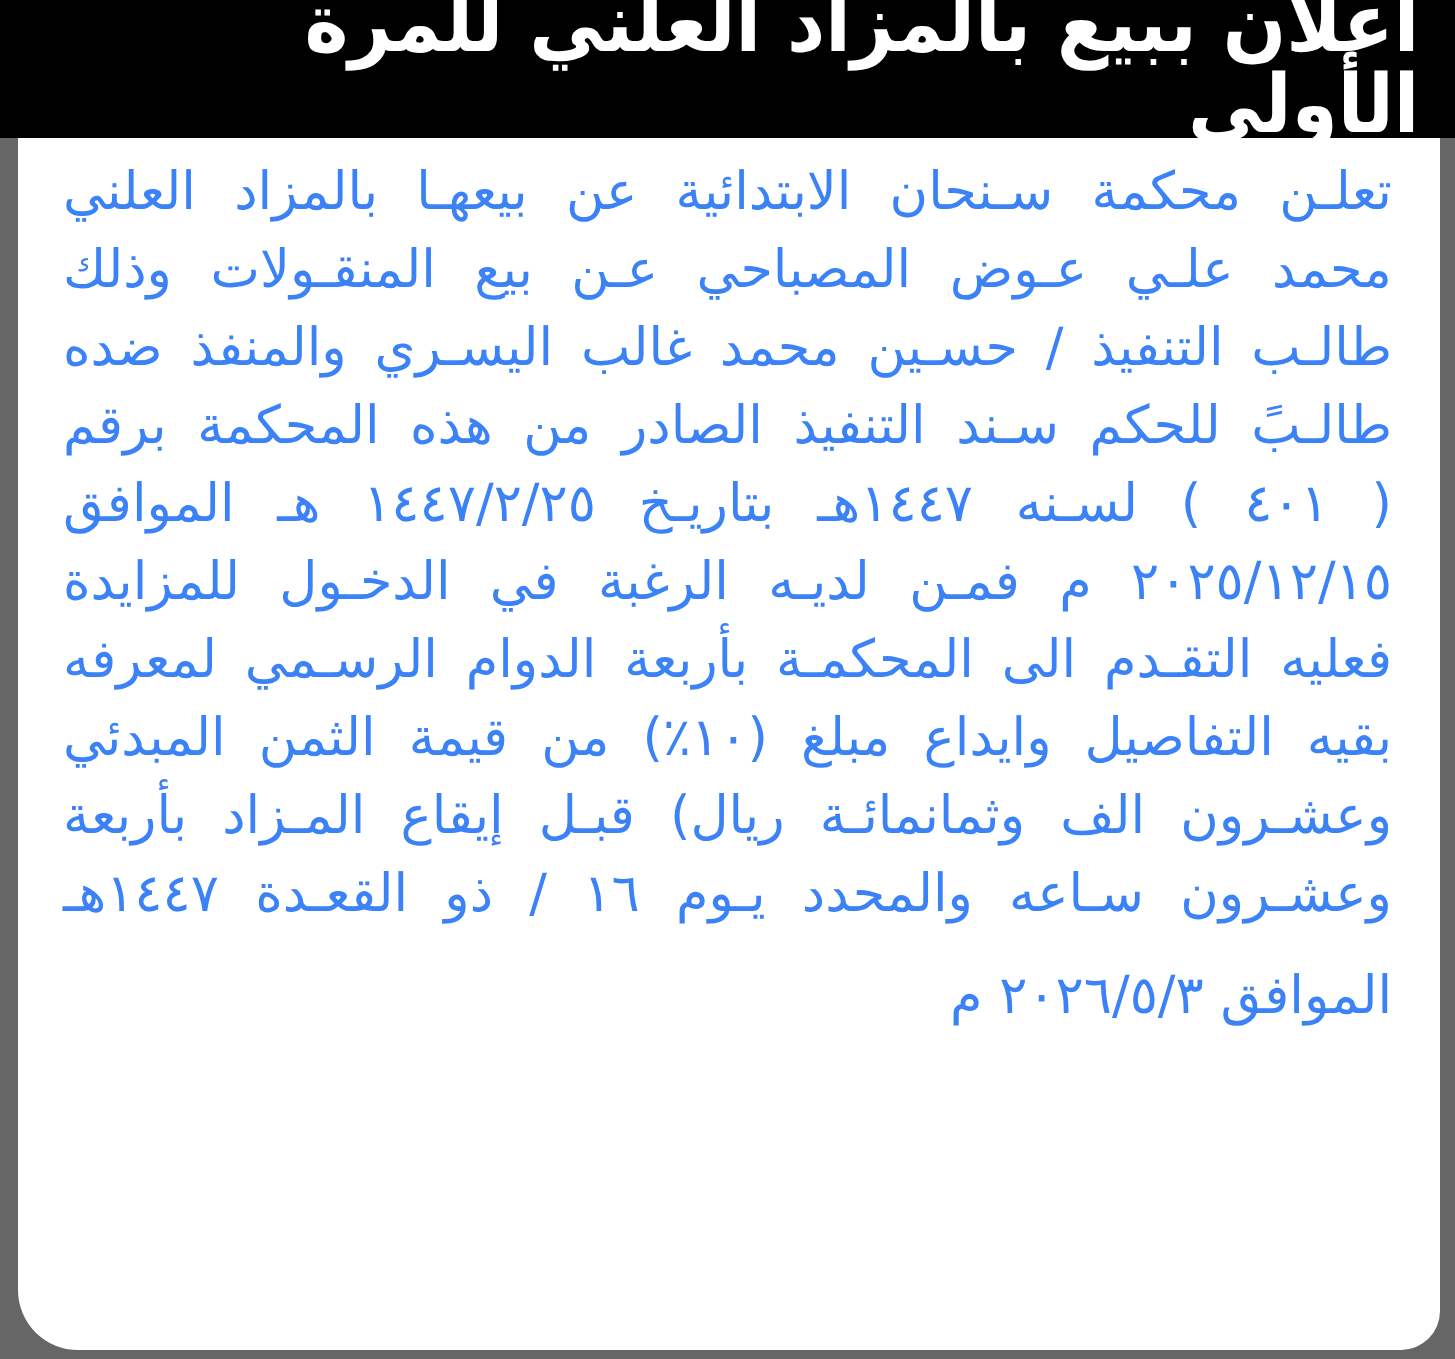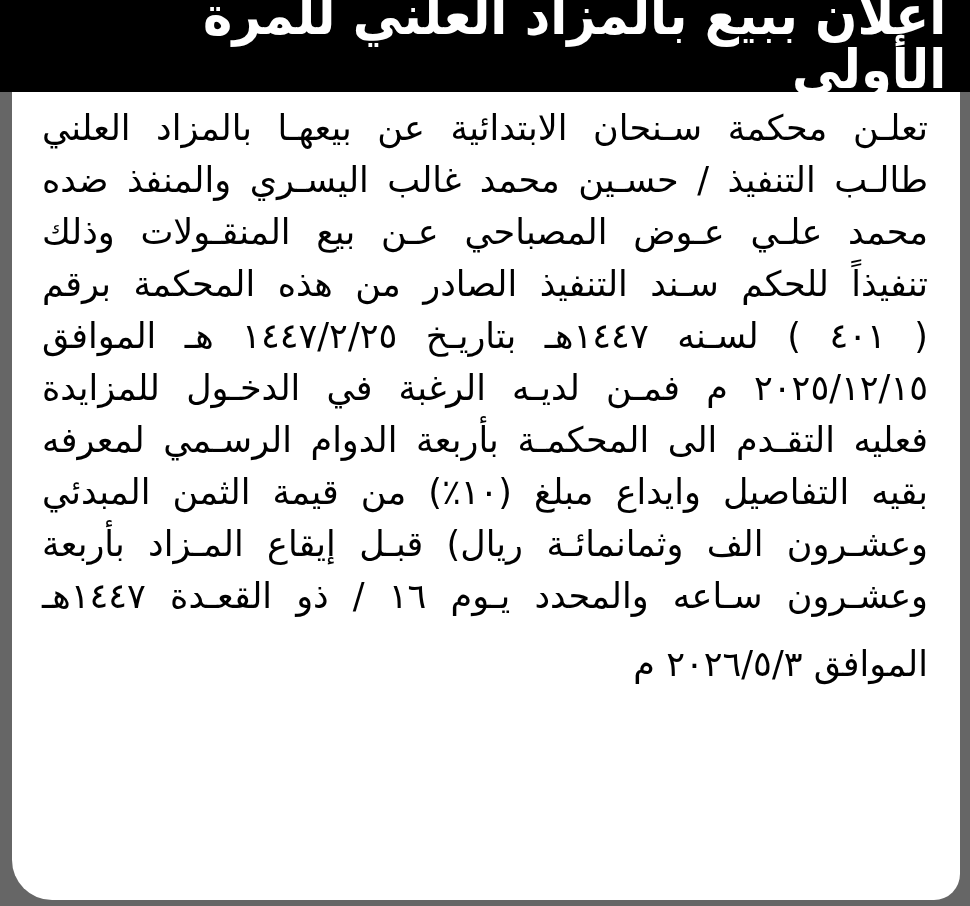--- a/index.html
+++ b/index.html
@@ -46,21 +46,21 @@
       left: 12px; top: 92px;
       width: 948px; height: 808px;
       background: #ffffff;
       border-bottom-left-radius: 40px;
       border-bottom-right-radius: 26px;
     }
     .ad-body {
       position: absolute;
       left: 30px; right: 32px; top: 10px;
       direction: rtl;
-      color: #000000;
+      color: #3b82f6;
     }
     .ad-line {
       display: block;
       height: 52px;
       line-height: 52px;
       font-size: 35px;
       font-family: "DejaVu Sans", sans-serif;
       white-space: nowrap;
       text-align: justify;
       text-align-last: justify;
@@ -75,23 +75,23 @@
 <body>
 
 <div class="ad-frame">
   <div class="ad-header">
     <div class="ad-title">اعلان ببيع بالمزاد العلني للمرة الأولى</div>
   </div>
 
   <div class="ad-panel">
     <div class="ad-body">
       <span class="ad-line">تعلـن محكمة سـنحان الابتدائية عن بيعهـا بالمزاد العلني</span>
+      <span class="ad-line">محمد علـي عـوض المصباحي عـن بيع المنقـولات وذلك</span>
       <span class="ad-line">طالـب التنفيذ / حسـين محمد غالب اليسـري والمنفذ ضده</span>
-      <span class="ad-line">محمد علـي عـوض المصباحي عـن بيع المنقـولات وذلك</span>
-      <span class="ad-line">تنفيذاً للحكم سـند التنفيذ الصادر من هذه المحكمة برقم</span>
+      <span class="ad-line">طالـبً للحكم سـند التنفيذ الصادر من هذه المحكمة برقم</span>
       <span class="ad-line">( ٤٠١ ) لسـنه ١٤٤٧هـ بتاريـخ ١٤٤٧/٢/٢٥ هـ الموافق</span>
       <span class="ad-line">٢٠٢٥/١٢/١٥ م فمـن لديـه الرغبة في الدخـول للمزايدة</span>
       <span class="ad-line">فعليه التقـدم الى المحكمـة بأربعة الدوام الرسـمي لمعرفه</span>
       <span class="ad-line">بقيه التفاصيل وايداع مبلغ (١٠٪) من قيمة الثمن المبدئي</span>
       <span class="ad-line">وعشـرون الف وثمانمائـة ريال) قبـل إيقاع المـزاد بأربعة</span>
       <span class="ad-line">وعشـرون سـاعه والمحدد يـوم ١٦ / ذو القعـدة ١٤٤٧هـ</span>
       <span class="ad-line last">الموافق ٢٠٢٦/٥/٣ م</span>
     </div>
   </div>
 </div>

